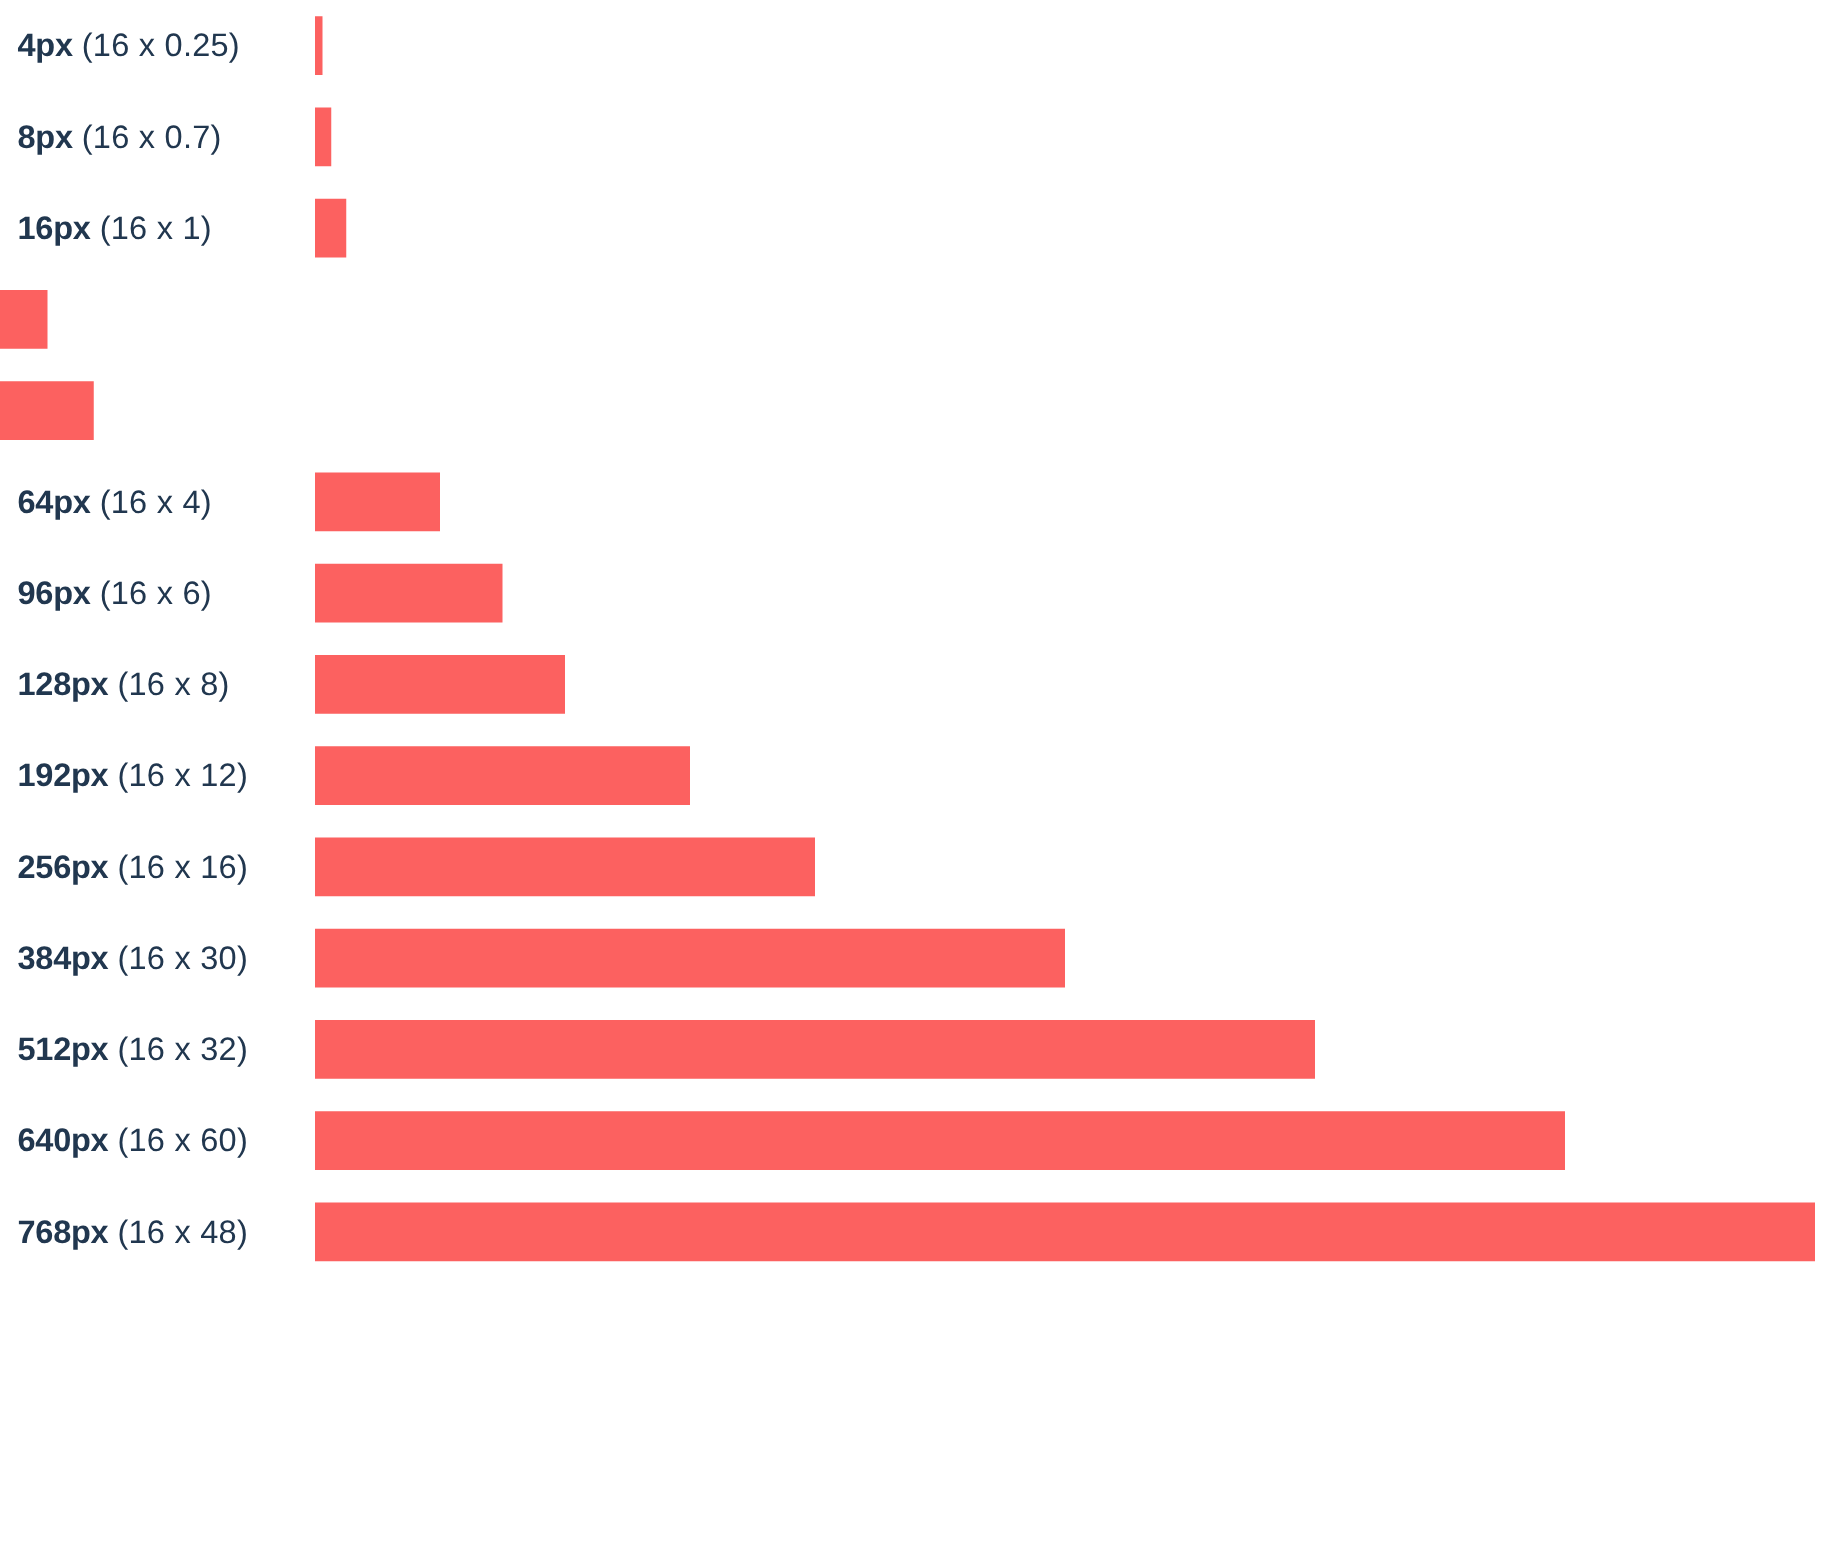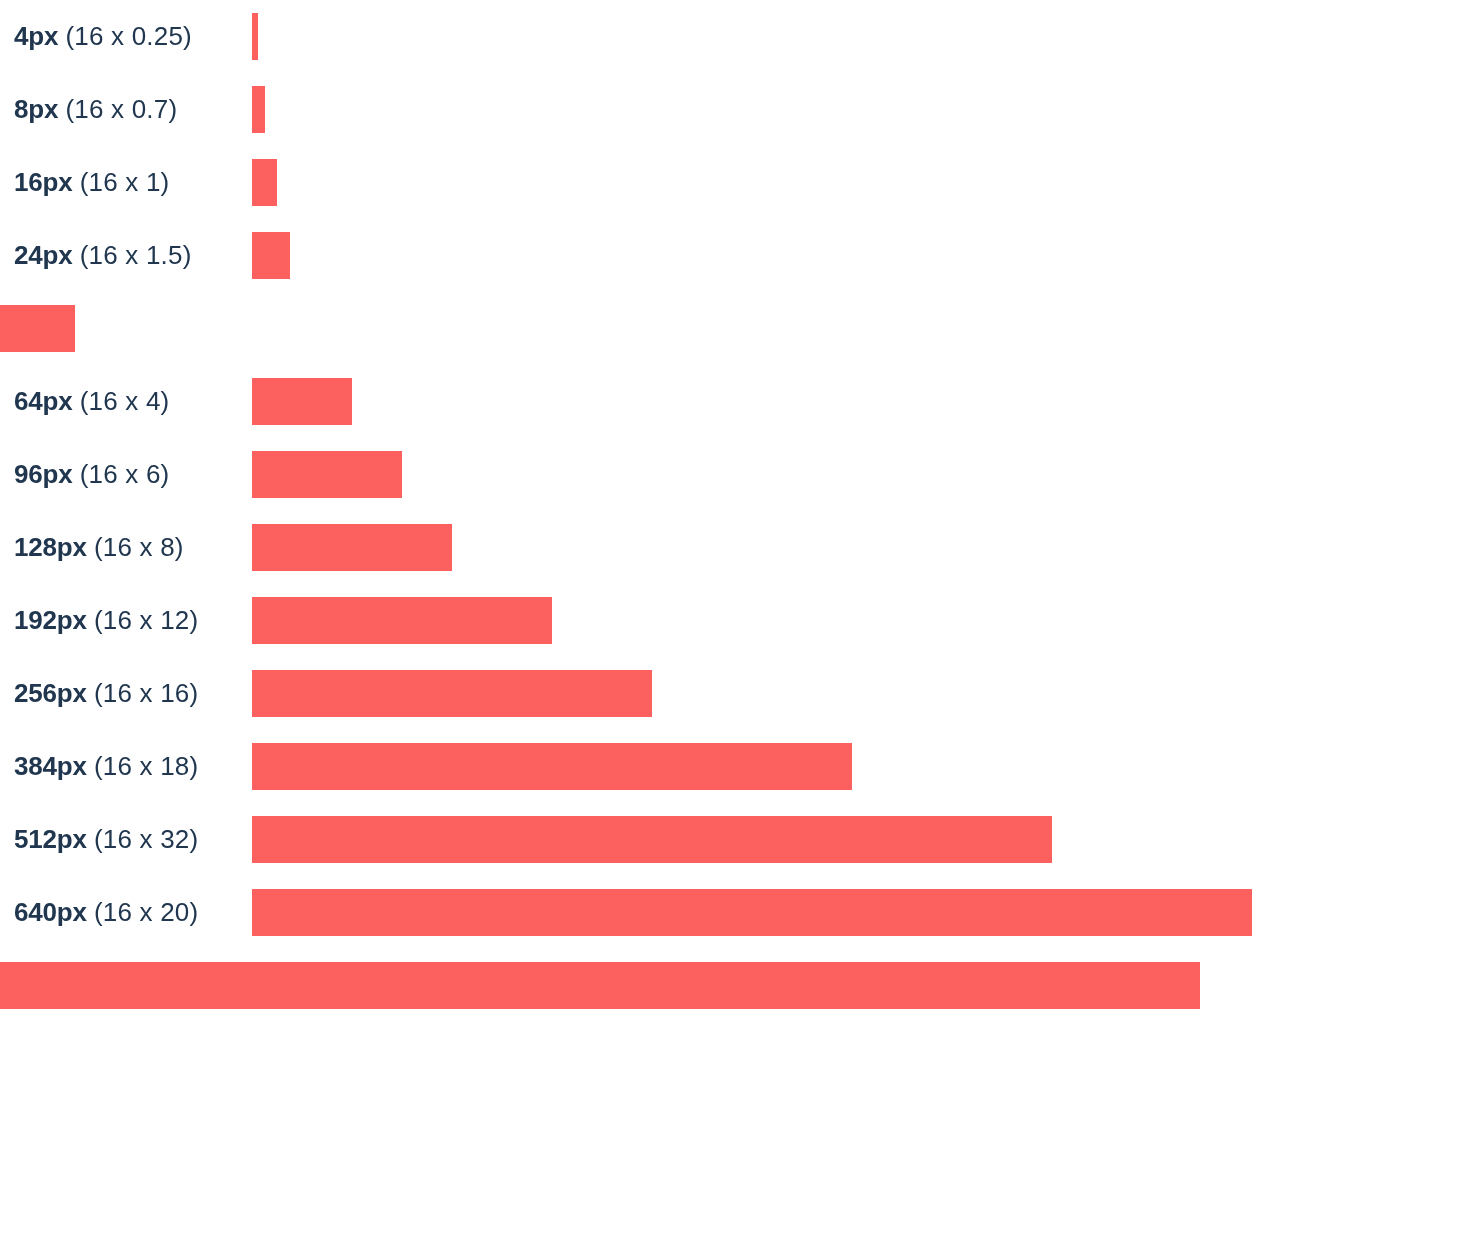--- a/index.html
+++ b/index.html
@@ -75,21 +75,20 @@
         <div class="bar" style="width: 12.5px; background: rgb(252, 97, 96);"></div>
       </div>
     </div>
     <div class="scale-row">
       <div class="row-label"><span class="label-size">16px</span> <span class="label-formula">(16 x 1)</span></div>
       <div class="bar-track">
         <div class="bar" style="width: 25px; background: rgb(252, 97, 96);"></div>
       </div>
     </div>
     <div class="scale-row">
-      <div class="row-label"><span class="label-size">24px</span> <span class="label-formula">(16 x 1.5)</span></div>
       <div class="bar-track">
         <div class="bar" style="width: 37.5px; background: rgb(252, 97, 96);"></div>
       </div>
     </div>
     <div class="scale-row">
       <div class="bar-track">
         <div class="bar" style="width: 75px; background: rgb(252, 97, 96);"></div>
       </div>
     </div>
     <div class="scale-row">
@@ -116,35 +115,36 @@
         <div class="bar" style="width: 300px; background: rgb(252, 97, 96);"></div>
       </div>
     </div>
     <div class="scale-row">
       <div class="row-label"><span class="label-size">256px</span> <span class="label-formula">(16 x 16)</span></div>
       <div class="bar-track">
         <div class="bar" style="width: 400px; background: rgb(252, 97, 96);"></div>
       </div>
     </div>
     <div class="scale-row">
-      <div class="row-label"><span class="label-size">384px</span> <span class="label-formula">(16 x 18)</span></div>
+      <div class="row-label"><span class="label-size">384px</span> <span class="label-formula">(16 x 30)</span></div>
       <div class="bar-track">
         <div class="bar" style="width: 600px; background: rgb(252, 97, 96);"></div>
       </div>
     </div>
     <div class="scale-row">
       <div class="row-label"><span class="label-size">512px</span> <span class="label-formula">(16 x 32)</span></div>
       <div class="bar-track">
         <div class="bar" style="width: 800px; background: rgb(252, 97, 96);"></div>
       </div>
     </div>
     <div class="scale-row">
-      <div class="row-label"><span class="label-size">640px</span> <span class="label-formula">(16 x 20)</span></div>
+      <div class="row-label"><span class="label-size">640px</span> <span class="label-formula">(16 x 60)</span></div>
       <div class="bar-track">
         <div class="bar" style="width: 1000px; background: rgb(252, 97, 96);"></div>
       </div>
     </div>
     <div class="scale-row">
+      <div class="row-label"><span class="label-size">768px</span> <span class="label-formula">(16 x 48)</span></div>
       <div class="bar-track">
         <div class="bar" style="width: 1200px; background: rgb(252, 97, 96);"></div>
       </div>
     </div>
   </div>
 
 </body></html>

